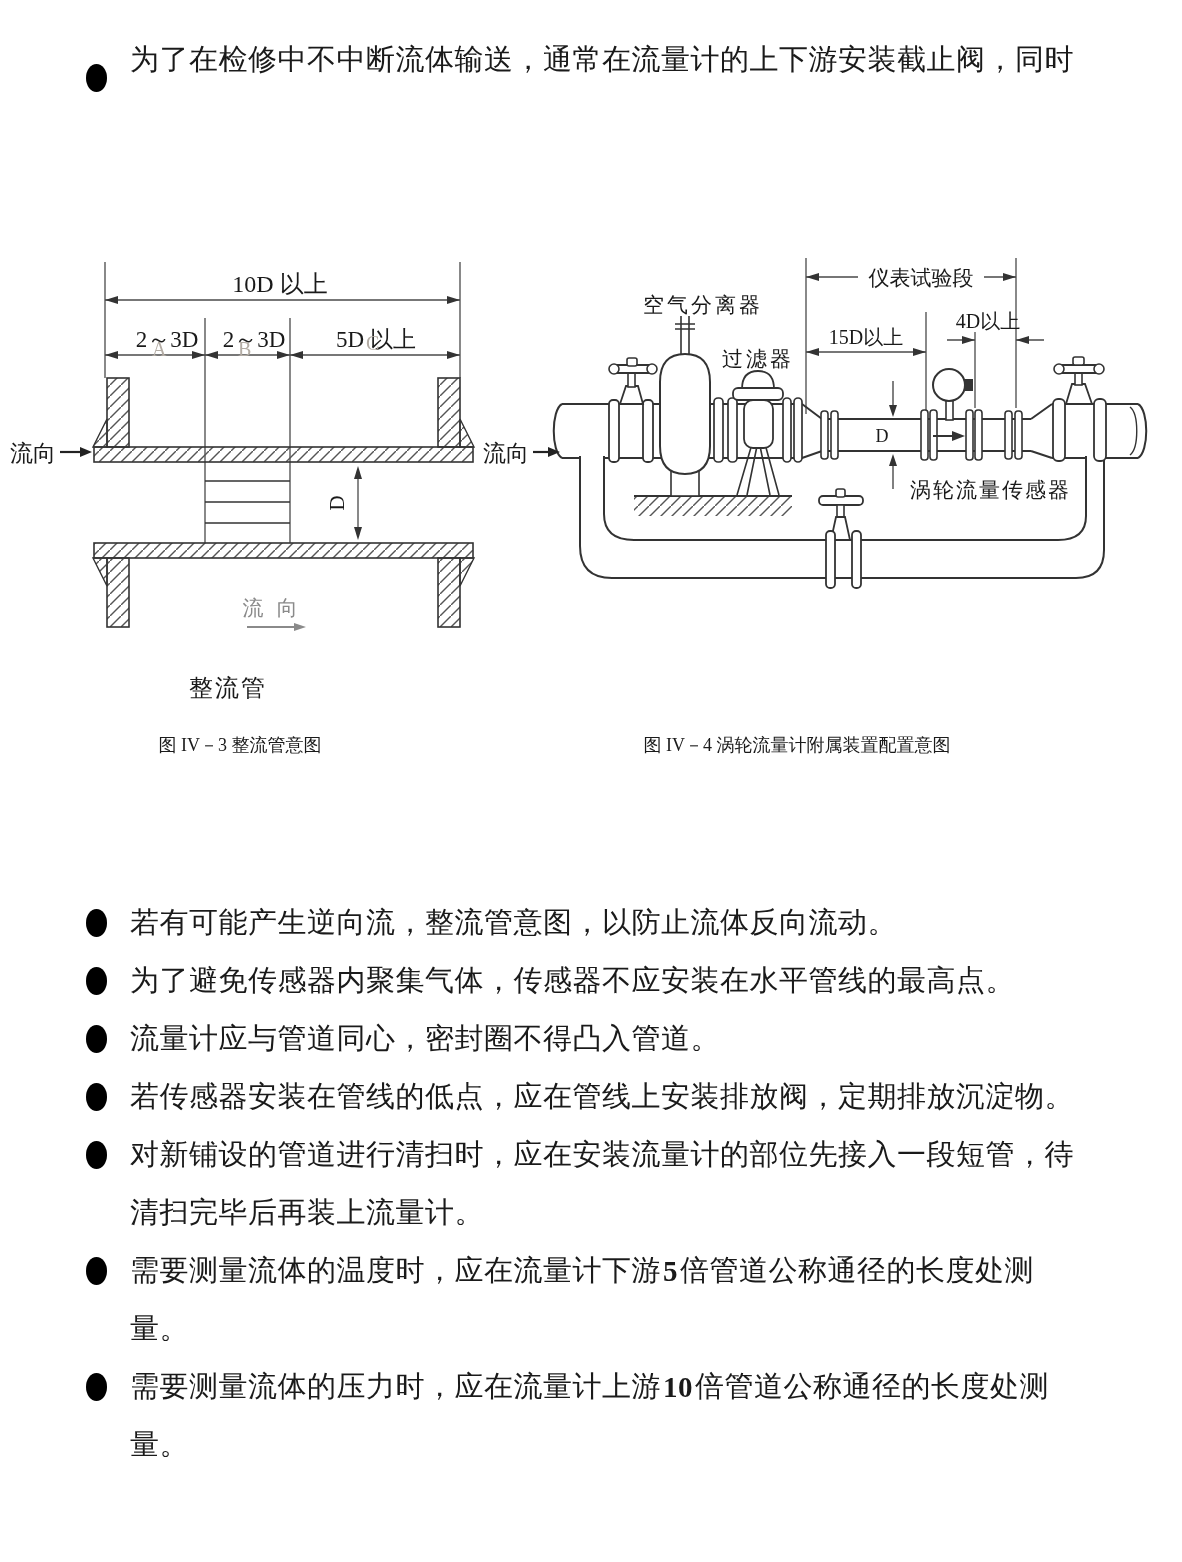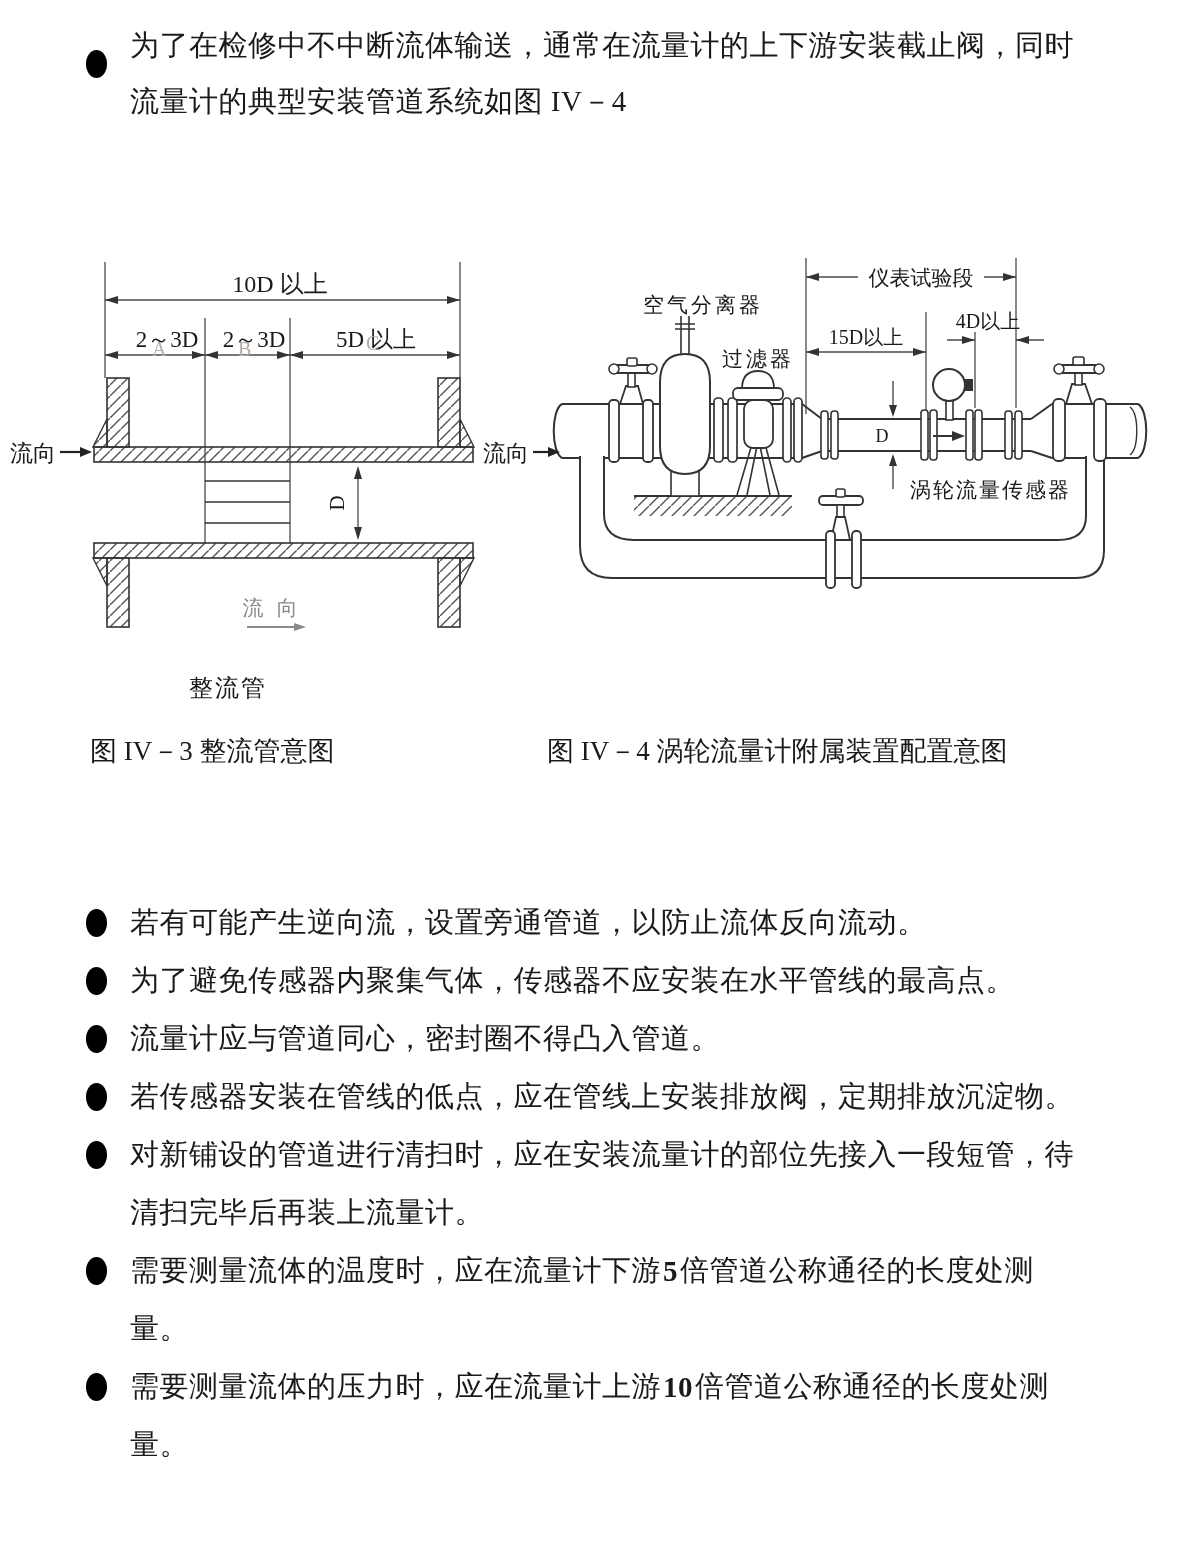--- a/index.html
+++ b/index.html
@@ -3,30 +3,30 @@
 <meta charset="utf-8">
 <style>
   html,body{margin:0;padding:0;}
   body{
     width:1182px;height:1562px;position:relative;background:#ffffff;
     font-family:"Liberation Serif","DejaVu Serif",serif;color:#1a1a1a;
     overflow:hidden;
   }
 
   
-  .intro{position:absolute;top:18px;left:0;width:1182px;}
+  .intro{position:absolute;top:32px;left:0;width:1182px;}
   .intro-line{height:56px;display:flex;align-items:center;padding-left:130px;
     font-size:29px;letter-spacing:0.5px;white-space:nowrap;}
   .dot{position:absolute;width:21px;height:28px;background:#000;border-radius:50%;}
 
   
   .fig-svg{position:absolute;top:245px;left:0;}
   .fig-sublabel{position:absolute;top:672px;left:189px;width:200px;text-align:left;
     font-size:24px;letter-spacing:2px;}
-  .caption{position:absolute;top:733px;font-size:27px;text-align:left;white-space:nowrap;font-family:Liberation Serif, serif;}
+  .caption{position:absolute;top:733px;font-size:18px;text-align:center;white-space:nowrap;font-family:Liberation Serif, serif;}
   .caption.left{left:90px;width:300px;}
   .caption.right{left:547px;width:500px;}
 
   
   .notes{position:absolute;top:894px;left:0;width:1182px;}
   .b-item{position:relative;}
   .b-line{height:58px;display:flex;align-items:center;padding-left:130px;
     font-size:29px;letter-spacing:0.5px;white-space:nowrap;}
   .b-item .dot{left:86px;top:15px;}
   .bold-num{font-weight:bold;padding:0 2px;}
@@ -34,21 +34,20 @@
   svg text{font-family:"Liberation Serif","DejaVu Serif",serif;fill:#1a1a1a;}
   svg .gray-t{fill:#8a8a8a;}
   svg .faint-t{fill:#b3aca4;}
 </style>
 </head>
 <body>
 
 <div class="intro">
   <span class="dot" style="left:86px;top:32px;"></span>
   <div class="intro-line">为了在检修中不中断流体输送，通常在流量计的上下游安装截止阀，同时</div>
-  <div class="intro-line">流量计的典型安装管道系统如图 IV－4</div>
 </div>
 
 <svg class="fig-svg" width="1182" height="415" viewBox="0 245 1182 415">
   <defs>
     <pattern id="hatch" width="11" height="11" patternUnits="userSpaceOnUse">
       <path d="M0,11 L11,0" stroke="#555" stroke-width="1.4"></path>
     </pattern>
   </defs>
 
   <g>
@@ -222,21 +221,21 @@
 </svg>
 
 <div class="fig-sublabel">整流管</div>
 <div class="caption left">图 IV－3 整流管意图</div>
 <div class="caption right">图 IV－4 涡轮流量计附属装置配置意图</div>
 
 <div class="notes">
     <div class="b-item">
       <span class="dot"></span>
       <div class="b-line">
-        <span>若有可能产生逆向流，设置旁通管道，以防止流体反向流动。</span>
+        <span>若有可能产生逆向流，整流管意图，以防止流体反向流动。</span>
       </div>
     </div>
     <div class="b-item">
       <span class="dot"></span>
       <div class="b-line">
         <span>为了避免传感器内聚集气体，传感器不应安装在水平管线的最高点。</span>
       </div>
     </div>
     <div class="b-item">
       <span class="dot"></span>

